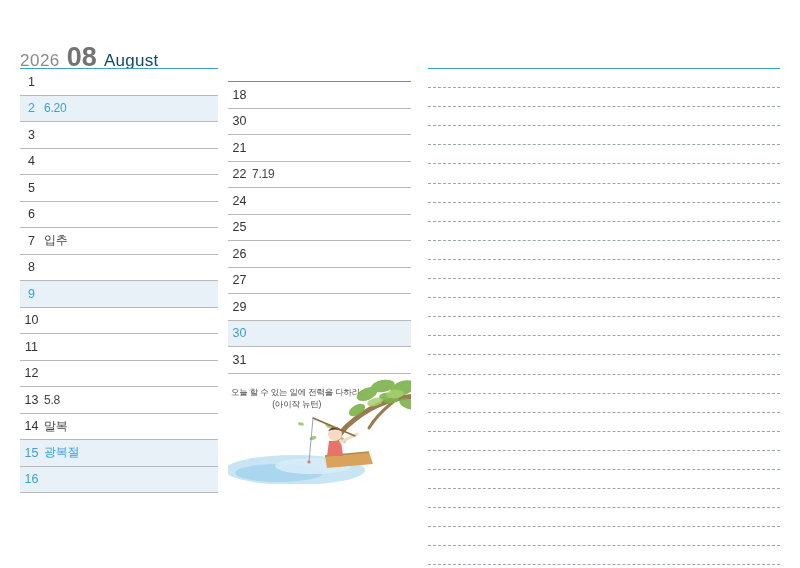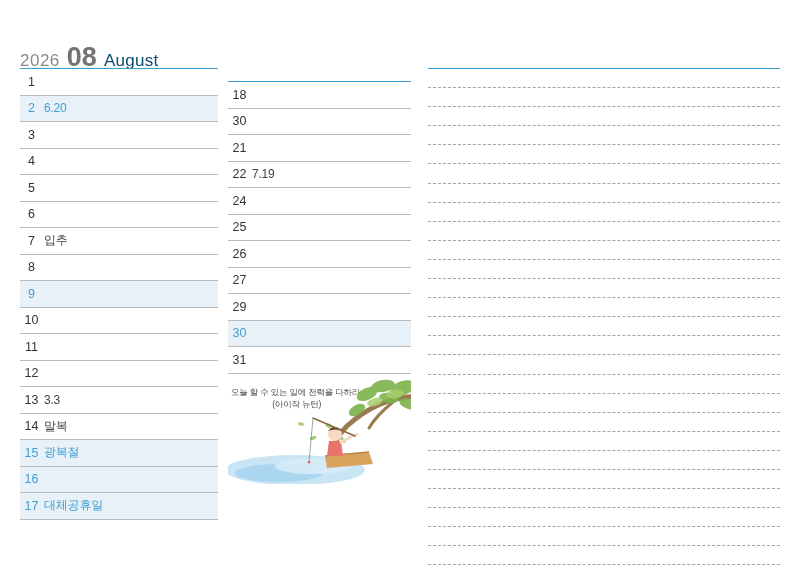--- a/index.html
+++ b/index.html
@@ -175,36 +175,32 @@
           <span class="day-num">10</span>
         </div>
         <div class="day-row">
           <span class="day-num">11</span>
         </div>
         <div class="day-row">
           <span class="day-num">12</span>
         </div>
         <div class="day-row">
           <span class="day-num">13</span>
-          <span class="day-note">3.3</span>
+          <span class="day-note">5.8</span>
         </div>
         <div class="day-row">
           <span class="day-num">14</span>
           <span class="day-note">말복</span>
         </div>
         <div class="day-row shaded holiday">
           <span class="day-num">15</span>
           <span class="day-note">광복절</span>
         </div>
         <div class="day-row shaded holiday">
           <span class="day-num">16</span>
-        </div>
-        <div class="day-row shaded holiday">
-          <span class="day-num">17</span>
-          <span class="day-note">대체공휴일</span>
         </div>
       </div>
   </div>
 
   <div class="col col-2">
     <div class="col-rule"></div>
     <div id="middle-days">
         <div class="day-row">
           <span class="day-num">18</span>
         </div>

